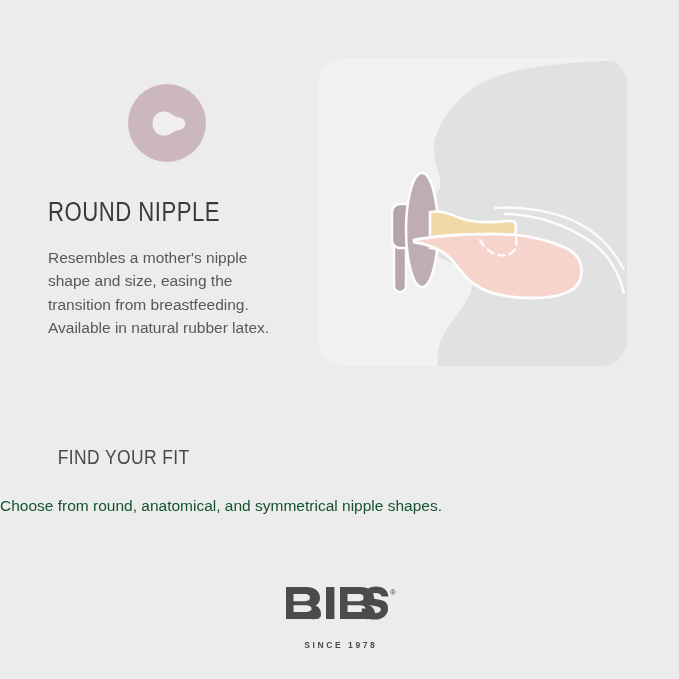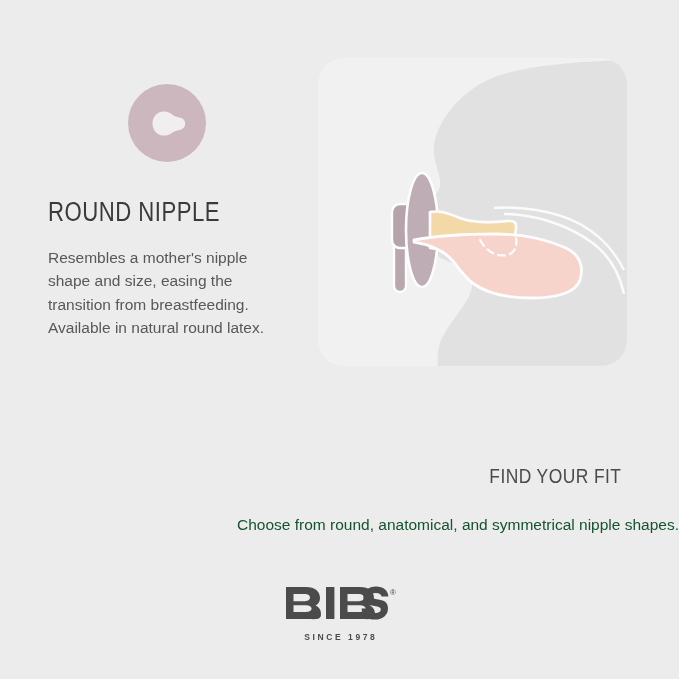--- a/index.html
+++ b/index.html
@@ -73,22 +73,21 @@
   .illustration-card svg {
     display: block;
   }
 
   
   .findfit-section {
     position: absolute;
     left: 0;
     right: 0;
     top: 444px;
-    text-align: right;
-    margin-top: 19px;
+    text-align: left;
   }
   .findfit-heading {
     font-family: "Liberation Sans Narrow", "Liberation Sans", sans-serif;
     font-size: 21px;
     letter-spacing: 0.5px;
     color: #4a4a4a;
     font-weight: 400;
     text-transform: uppercase;
     margin: 0;
     transform: scaleX(0.83);
@@ -108,21 +107,21 @@
     right: 0;
     top: 586px;
     text-align: center;
   }
   .brand-logo svg { display: inline-block; }
   .brand-tagline {
     font-size: 8.5px;
     letter-spacing: 2.6px;
     color: #4b4b4b;
     font-weight: 700;
-    margin: 8px 0 0 0;
+    margin: 16px 0 0 0;
     text-indent: 2.6px;
   }
 </style>
 </head>
 <body>
 
 <div id="infographic">
 
   <div class="feature-block">
 
@@ -137,21 +136,21 @@
                  C56.3 35.6 57.2 37.4 57.2 39.6
                  C57.2 41.9 56.2 43.9 53.7 45.2
                  C51.5 46.4 48.9 45.9 46.3 47.4
                  C43.4 49.1 40.7 51.6 36.0 51.6
                  C29.8 51.6 24.5 47.0 24.5 39.5 Z" fill="#f1eef0"></path>
       </svg>
     </div>
 
     <h2 class="feature-heading">ROUND NIPPLE</h2>
 
-    <p class="feature-body">Resembles a mother's nipple shape and size, easing the transition from breastfeeding. Available in natural round latex.</p>
+    <p class="feature-body">Resembles a mother's nipple shape and size, easing the transition from breastfeeding. Available in natural rubber latex.</p>
   </div>
 
   <div class="illustration-card">
     <svg width="309" height="308" viewBox="0 0 309 308" aria-hidden="true">
 
       <path d="M309 0 H309 V308 H120
                C120 308 118 292 124 280
                C132 264 146 250 152 236
                C158 222 150 212 136 206
                C120 199 106 192 100 180

